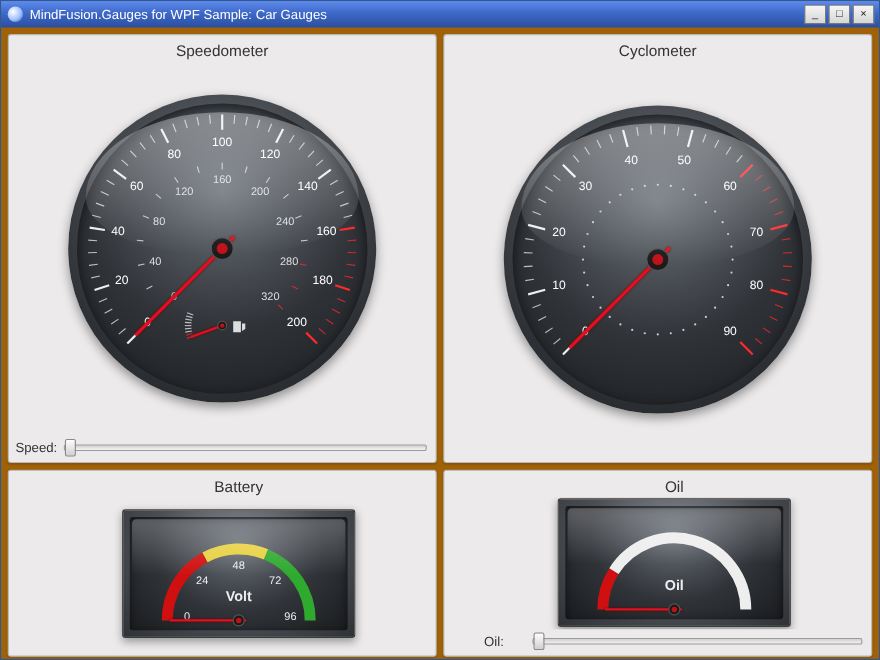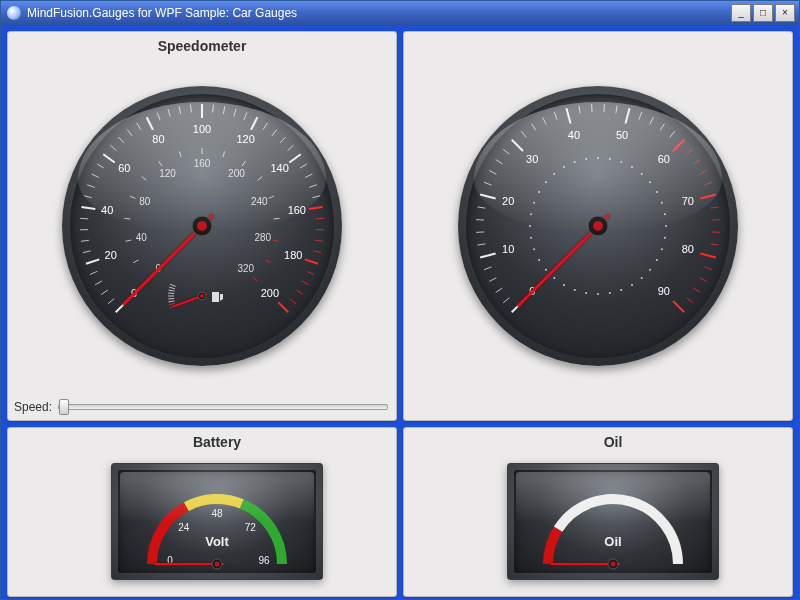--- a/index.html
+++ b/index.html
@@ -1,25 +1,25 @@
 <!DOCTYPE html>
 <html><head>
 <meta charset="utf-8">
 <style>
 html,body{margin:0;padding:0;font-family:"Segoe UI",Tahoma,sans-serif;font-size:12px;background:#eceaea;}
-.window{width:800px;height:600px;border:1px solid #2a5a9a;background:#1d4ed8;box-sizing:border-box;display:flex;flex-direction:column;}
+.window{width:800px;height:600px;border:1px solid #2a5a9a;background:#a16207;box-sizing:border-box;display:flex;flex-direction:column;}
 .titlebar{height:24px;background:linear-gradient(#5e8bee,#3f69c8 45%,#2a4fa0);color:#fff;display:flex;align-items:center;padding:0 4px 0 6px;font-size:12px;}
 .titlebar .app-icon{width:14px;height:14px;border-radius:50%;background:radial-gradient(circle at 35% 35%,#fff,#9ec1ff 55%,#2a4fa0);margin-right:6px;flex:0 0 auto;}
 .titlebar .title{flex:1 1 auto;white-space:nowrap;overflow:hidden;text-overflow:ellipsis;}
 .titlebar .win-btn{width:18px;height:16px;margin-left:2px;background:linear-gradient(#f6f6f6,#d6d6d6);border:1px solid #7a7a7a;display:flex;align-items:center;justify-content:center;font-family:Arial;font-size:10px;color:#222;cursor:default;}
 .content{flex:1 1 auto;padding:6px;display:grid;grid-template-columns:1fr 1fr;grid-template-rows:auto auto;gap:6px;overflow:hidden;}
 .panel{background:#eceaea;border:1px solid #b8b8b8;border-radius:3px;box-shadow:0 1px 2px rgba(0,0,0,.15);display:flex;flex-direction:column;padding:4px 6px 4px;}
 .panel-top{height:380px;}
 .panel-bot{height:160px;padding-left:36px;}
-.panel-title{text-align:center;font-size:14px;color:#333;padding:2px 0 2px;font-weight:bold;}
+.panel-title{text-align:center;font-size:14px;color:#333;padding:2px 0 2px;}
 .gauge-holder{flex:1 1 auto;display:flex;align-items:center;justify-content:center;overflow:hidden;}
 .slider-row{display:flex;align-items:center;gap:4px;height:18px;margin-top:2px;}
 .slider-row label{color:#333;min-width:38px;}
 .slider-row input[type=range]{flex:1 1 auto;appearance:none;height:4px;background:linear-gradient(#cfcfcf,#f4f4f4);border:1px solid #9a9a9a;border-radius:2px;}
 .slider-row input[type=range]::-webkit-slider-thumb{appearance:none;width:10px;height:16px;background:linear-gradient(#fefefe,#d0d0d0);border:1px solid #8a8a8a;border-radius:2px;}
 .slider-row input[type=range]::-moz-range-thumb{width:10px;height:16px;background:linear-gradient(#fefefe,#d0d0d0);border:1px solid #8a8a8a;border-radius:2px;}
 
 
 .gauge{position:relative;width:280px;height:280px;border-radius:50%;
   background:radial-gradient(circle at 50% 38%,#90959b 0%,#50555b 40%,#2d3034 70%,#1d1f22 100%);
@@ -179,20 +179,21 @@
           <div class="gloss"></div>
         </div>
       </div>
       <div class="slider-row">
         <label>Speed:</label>
         <input type="range" value="0" style="">
       </div>
     </div>
 
     <div class="panel panel-top">
+      <div class="panel-title">Cyclometer</div>
       <div class="gauge-holder">
         <div class="gauge" id="g-rpm">
           <svg viewBox="0 0 280 280">
               <line x1="53.73297269524119" y1="226.26702730475878" x2="65.04668119422594" y2="214.95331880577402" class="tick "></line>
               <text x="74.23906934965106" y="205.7609306503489" class="tlabel">0</text>
               <line x1="45.188192702249566" y1="216.7770877080802" x2="51.405360393905326" y2="211.7425245796815" class="tick minor "></line>
               <line x1="37.68219071065826" y1="206.4459622718333" x2="44.39155525422166" y2="202.0888499917131" class="tick minor "></line>
               <line x1="31.297204049019086" y1="195.38684096822465" x2="38.42525624252603" y2="191.75491697030827" class="tick minor "></line>
               <line x1="26.103187967341384" y1="183.72088984452665" x2="33.57183137931901" y2="180.85394624816425" class="tick minor "></line>
               <line x1="22.157049192733652" y1="171.5759235025075" x2="37.61186241335875" y2="167.43481878086715" class="tick "></line>
@@ -321,16 +322,20 @@
               <path d="M 40 99.99999999999999 A 65 65 0 0 1 50.11868484236902 65.17125832636522" class="arc red"></path>
               <path d="M 50.11868484236902 65.17125832636522 A 65 65 0 0 1 170 100" class="arc white"></path>
               <text x="105" y="82" class="g-label big">Oil</text>
               <line x1="111" y1="100" x2="43" y2="99.99999999999999" class="needle thin"></line>
               <circle cx="105" cy="100" r="5" class="hub"></circle>
               <circle cx="105" cy="100" r="2.5" class="hub-hl"></circle>
             </svg>
           <div class="gloss"></div>
         </div>
       </div>
+      <div class="slider-row">
+        <label>Oil:</label>
+        <input type="range" value="0" style="">
+      </div>
     </div>
 
   </div>
 </div>
 
 </body></html>

